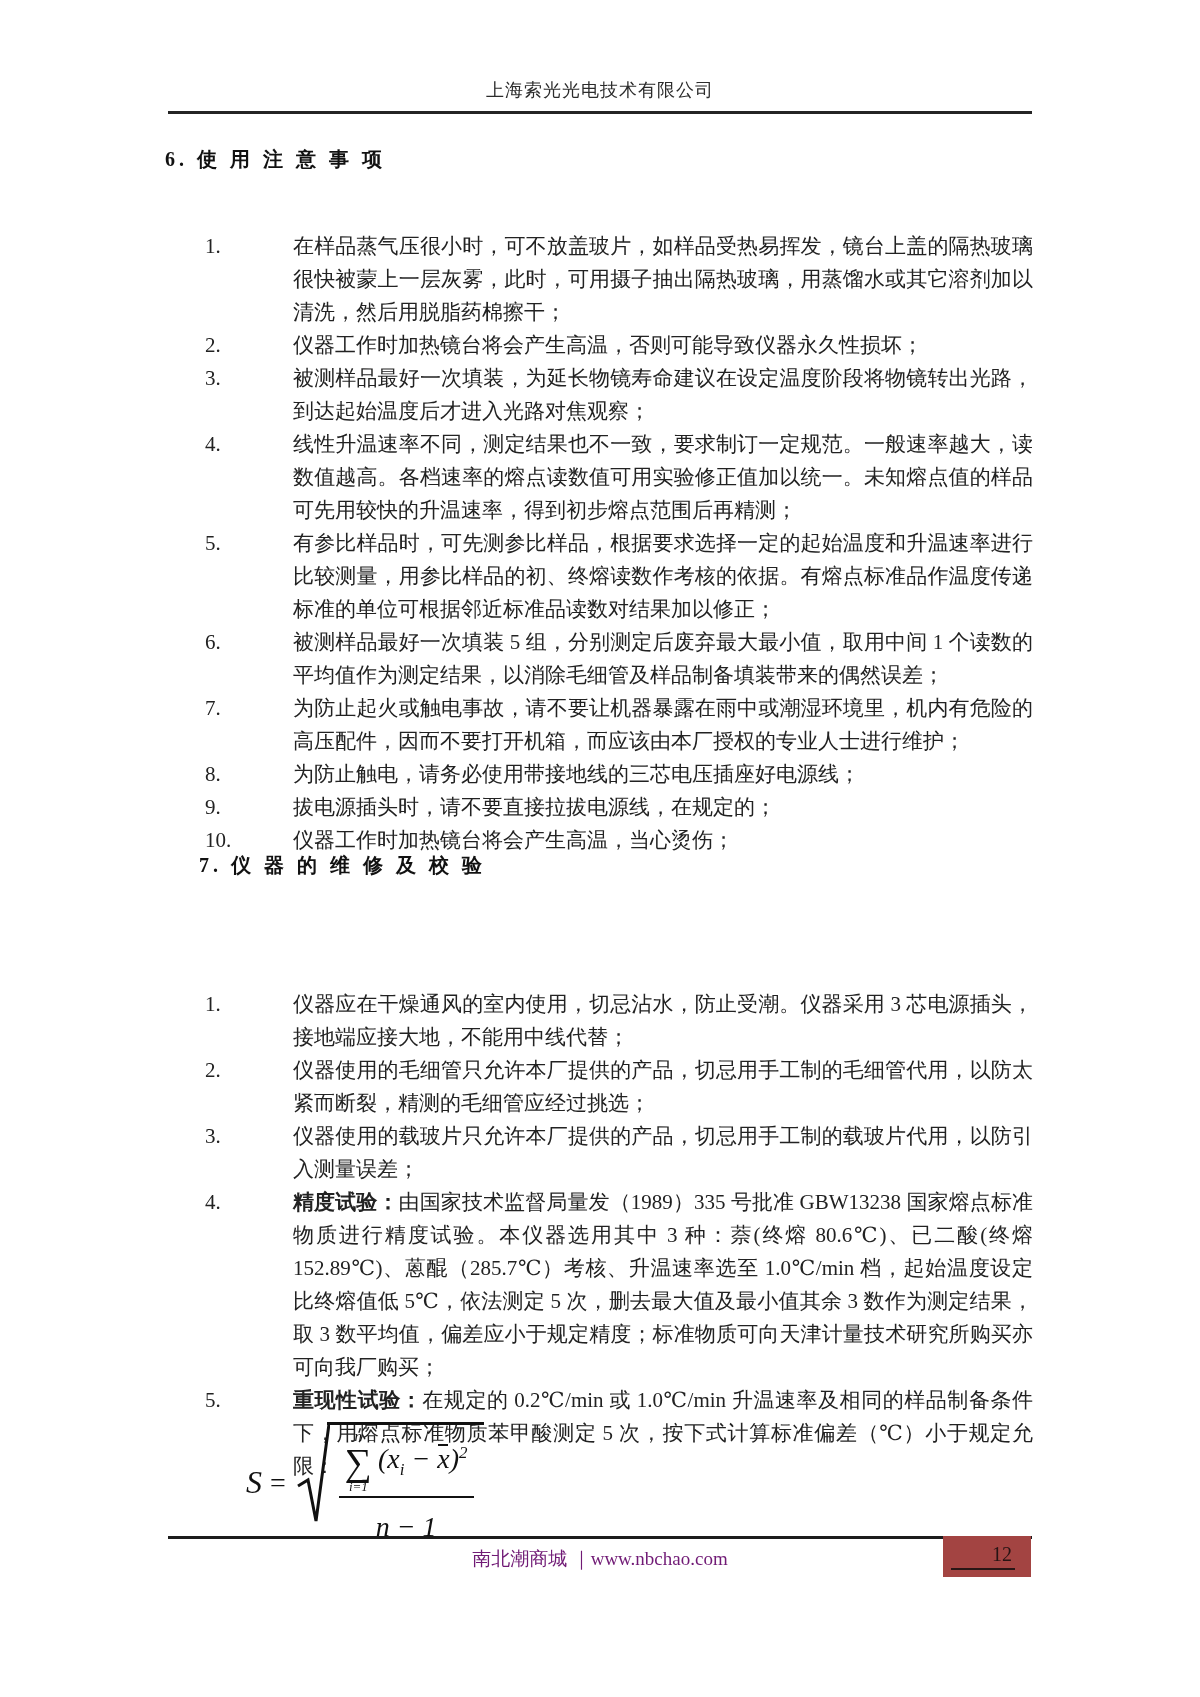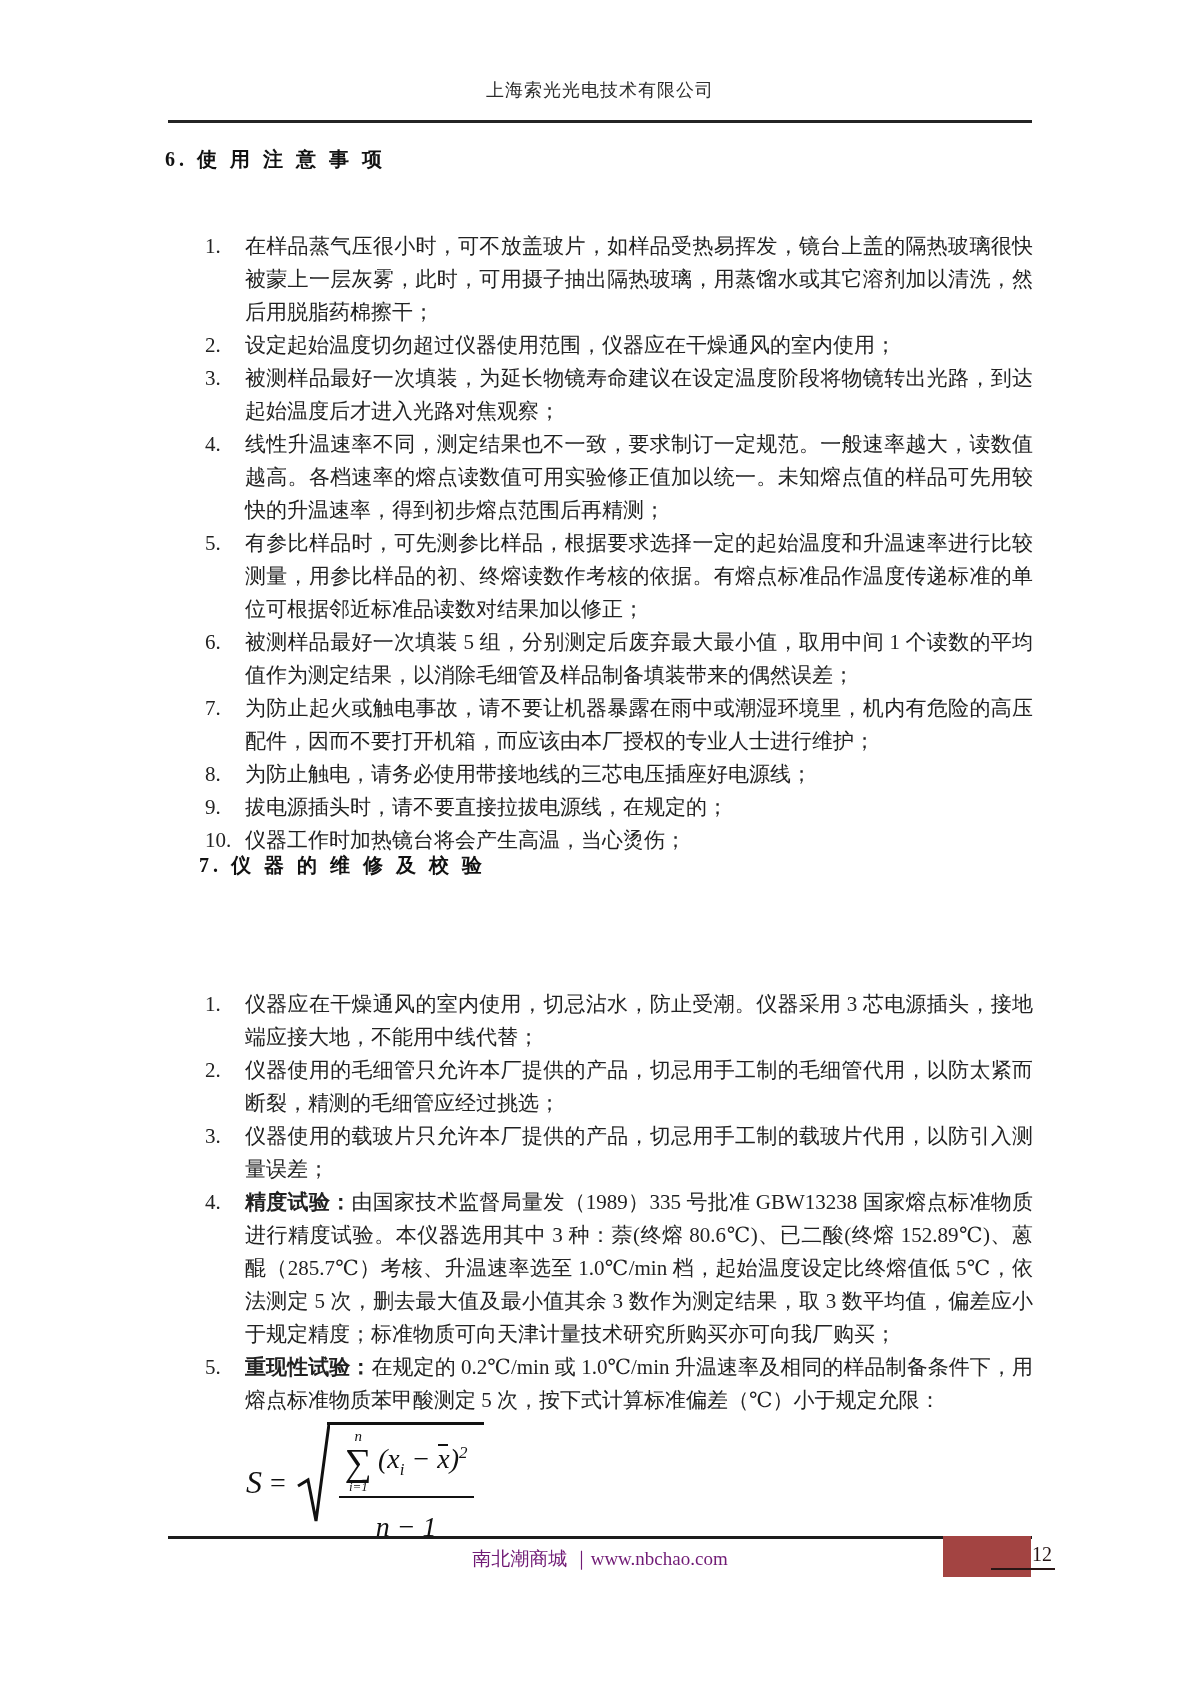--- a/index.html
+++ b/index.html
@@ -8,40 +8,40 @@
     width:1200px; height:1697px; position:relative;
     font-family:"Liberation Serif","DejaVu Serif",serif;
     color:#1f1f1f;
   }
   .page { position:relative; width:1200px; height:1697px; overflow:hidden; background:#fff; }
 
   
   .doc-header {
     position:absolute; left:168px; top:78px; width:864px;
     text-align:center; font-size:18px; color:#2b2b2b;
-    padding-bottom:18px; border-bottom:3px solid #242424;
+    padding-bottom:9px; border-bottom:3px solid #242424;
     letter-spacing:1px;
   }
 
   
   .sec-heading {
     position:absolute; left:165px; width:870px;
     font-size:20px; font-weight:bold; color:#111;
     letter-spacing:4px; white-space:nowrap;
   }
   .sec-heading.h6 { top:146px; }
   .sec-heading.h7 { top:852px;margin-left:34px; }
 
   
   .nlist { position:absolute; left:205px; width:828px; font-size:21px; line-height:33px; color:#222; }
   .nlist.s6 { top:230px; }
   .nlist.s7 { top:988px; }
   .li { display:flex; }
   .li .num { width:40px; flex-shrink:0; }
-  .li .txt { flex:1; text-align:justify; }
+  .li .txt { flex:1; text-align:justify;margin-left:48px; }
   .li .txt b { font-weight:bold; }
 
   
   .formula { position:absolute; left:246px; top:1422px; display:flex; align-items:center; color:#111; }
   .f-lhs { font-size:32px; font-style:italic; }
   .f-eq  { font-size:28px; margin:0 10px 0 8px; }
   .sqrt { display:flex; align-items:flex-start; }
   .rad-svg { display:block; }
   .radicand { border-top:3px solid #111; margin-left:-3px; padding:4px 10px 0 12px; }
   .frac { display:flex; flex-direction:column; align-items:center; }
@@ -53,21 +53,21 @@
   .expr { font-size:28px; font-style:italic; white-space:nowrap; }
   .expr sub { font-size:17px; }
   .expr sup { font-size:17px; }
   .xbar { position:relative; display:inline-block; }
   .xbar::before { content:""; position:absolute; left:1px; right:2px; top:1px; height:2px; background:#111; }
   .frac-den { font-size:28px; font-style:italic; padding-top:13px; }
 
   
   .footer-rule { position:absolute; left:168px; top:1536px; width:864px; height:0; border-top:3px solid #1c1c1c; }
   .footer-text { position:absolute; left:168px; top:1546px; width:864px; text-align:center; font-size:19px; color:#701a75; }
-  .pagenum-box { position:absolute; left:943px; top:1536px; width:88px; height:41px;padding-left:40px; }
+  .pagenum-box { position:absolute; left:943px; top:1536px; width:88px; height:41px; }
   .pagenum-inner {
     margin:7px 0 0 8px; width:64px; text-align:right;
     font-size:20px; color:#261414;
     border-bottom:2px solid #2a1616; padding:0 3px 2px 0;
     font-family:"Liberation Serif","DejaVu Serif",serif;
   }
 </style>
 </head>
 <body>
 
@@ -77,21 +77,21 @@
 
   <div class="sec-heading h6">6. 使 用 注 意 事 项</div>
 
   <div class="nlist s6">
     <div class="li">
         <span class="num">1.</span>
         <span class="txt">在样品蒸气压很小时，可不放盖玻片，如样品受热易挥发，镜台上盖的隔热玻璃很快被蒙上一层灰雾，此时，可用摄子抽出隔热玻璃，用蒸馏水或其它溶剂加以清洗，然后用脱脂药棉擦干；</span>
       </div>
     <div class="li">
         <span class="num">2.</span>
-        <span class="txt">设定起始温度切勿超过仪器使用范围，仪器应在干燥通风的室内使用；</span>
+        <span class="txt">仪器工作时加热镜台将会产生高温，否则可能导致仪器永久性损坏；</span>
       </div>
     <div class="li">
         <span class="num">3.</span>
         <span class="txt">被测样品最好一次填装，为延长物镜寿命建议在设定温度阶段将物镜转出光路，到达起始温度后才进入光路对焦观察；</span>
       </div>
     <div class="li">
         <span class="num">4.</span>
         <span class="txt">线性升温速率不同，测定结果也不一致，要求制订一定规范。一般速率越大，读数值越高。各档速率的熔点读数值可用实验修正值加以统一。未知熔点值的样品可先用较快的升温速率，得到初步熔点范围后再精测；</span>
       </div>
     <div class="li">

